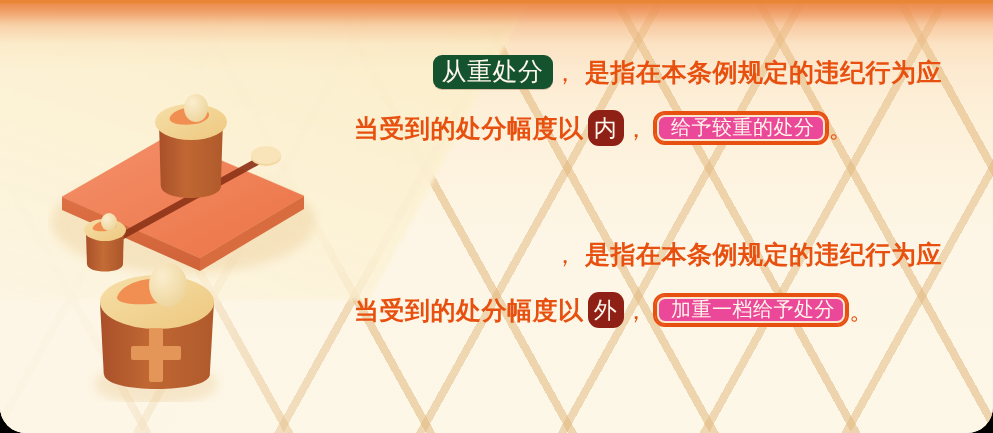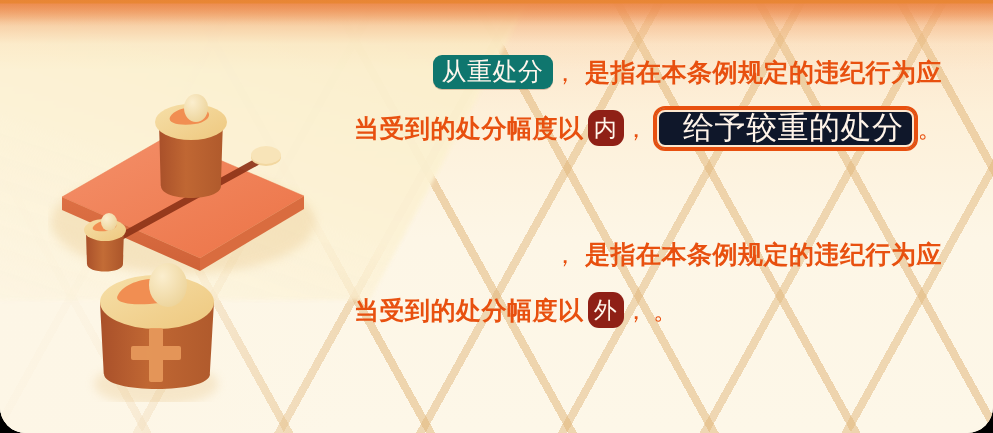--- a/index.html
+++ b/index.html
@@ -87,46 +87,46 @@
   }
   .line.l1{justify-content:flex-end;padding-right:10px;}
   .line.l2{justify-content:flex-start;padding-left:2px;}
 
   .txt{color:#e8500f;font-weight:bold;}
   .punc{color:#e8500f;}
 
   
   .chip-dark{
     display:inline-flex;align-items:center;justify-content:center;
-    background:#0f766e;
+    background:#14532d;
     color:#fff6ec;
     border-radius:9px;
     padding:4px 9px 5px 9px;
     font-size:25px;
     line-height:1;
     box-shadow:0 1px 0 rgba(120,35,20,.25);
   }
   
   .badge-dark{
     display:inline-flex;align-items:center;justify-content:center;
     background:#8f2016;
     color:#fff6ec;
     border-radius:11px;
     width:36px;height:36px;
     font-size:23px;
     line-height:1;
   }
   
   .box-orange{
     display:inline-flex;align-items:center;justify-content:center;
-    background:#0f172a;
+    background:#ec4899;
     color:#fff4e9;
     border-radius:12px;
-    padding:4px 12px 6px 28px;
-    font-size:31px;
+    padding:4px 12px 6px 16px;
+    font-size:20px;
     line-height:1;
     box-shadow:inset 0 0 0 2px #e8500f, inset 0 0 0 4px #fbe7cf;
     border:2px solid #e8500f;
   }
   .sp{display:inline-block;width:7px;}
   .sp-sm{display:inline-block;width:4px;}
 </style>
 </head>
 <body>
 
@@ -246,18 +246,19 @@
         <span class="punc">，</span>
         <span class="sp"></span>
         <span class="txt">是指在本条例规定的违纪行为应</span>
       </div>
       <div class="line l2">
         <span class="txt">当受到的处分幅度以</span>
         <span class="sp-sm"></span>
         <span class="badge-dark">外</span>
         <span class="punc">，</span>
         <span class="sp-sm"></span>
+        <span class="box-orange">加重一档给予处分</span>
         <span class="punc">。</span>
       </div>
     </div>
 
   </div>
 </div>
 
 </body></html>

